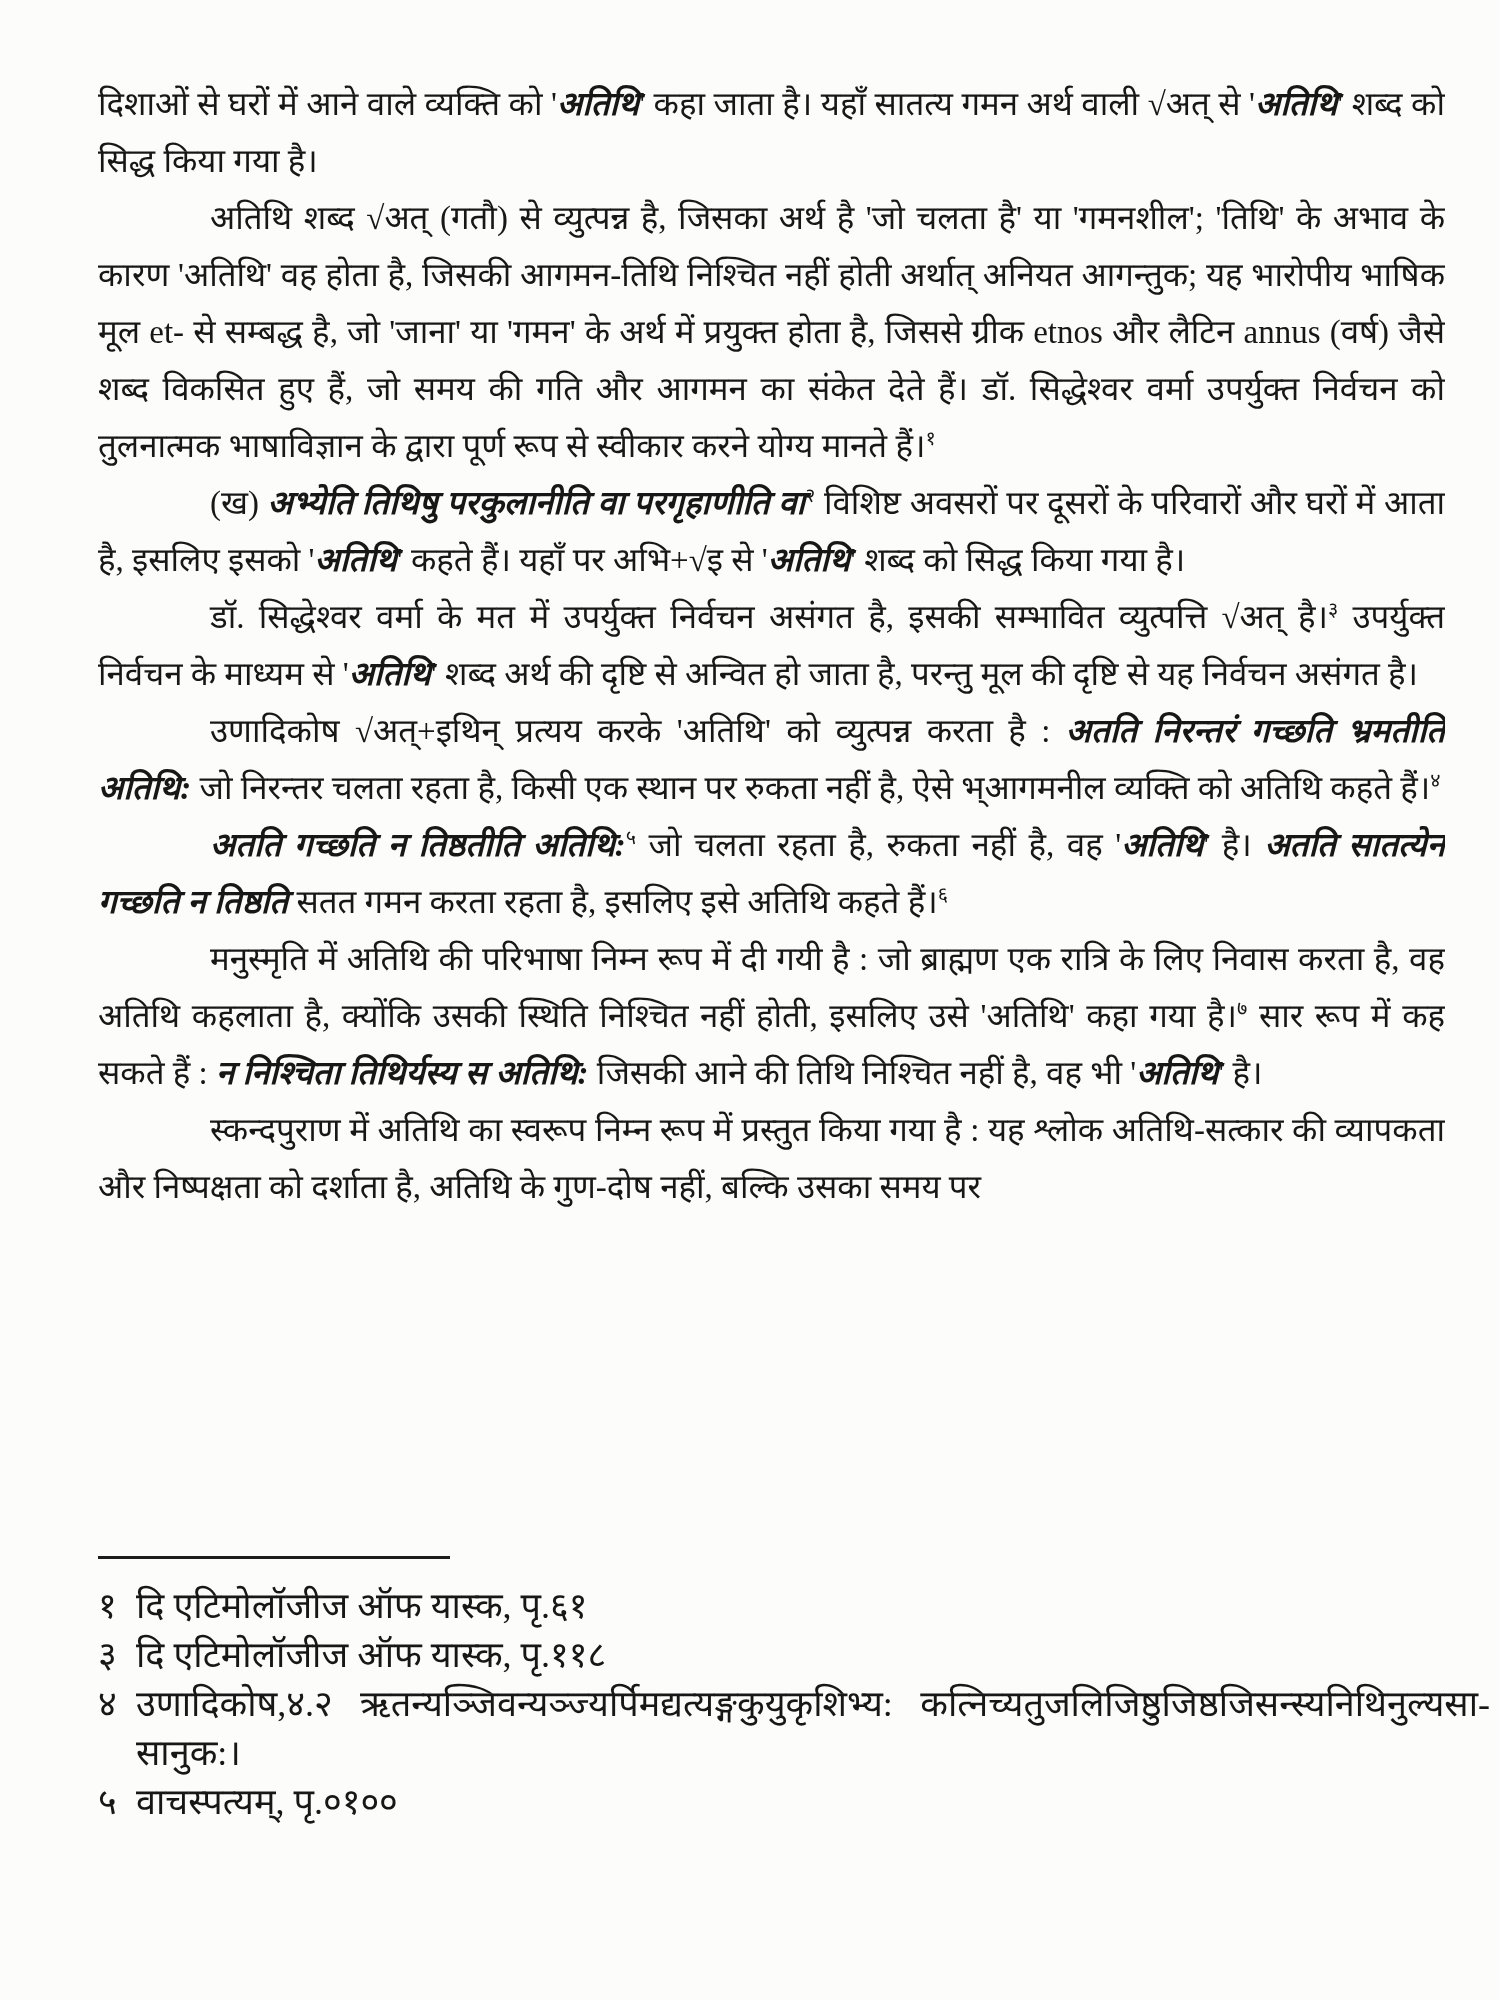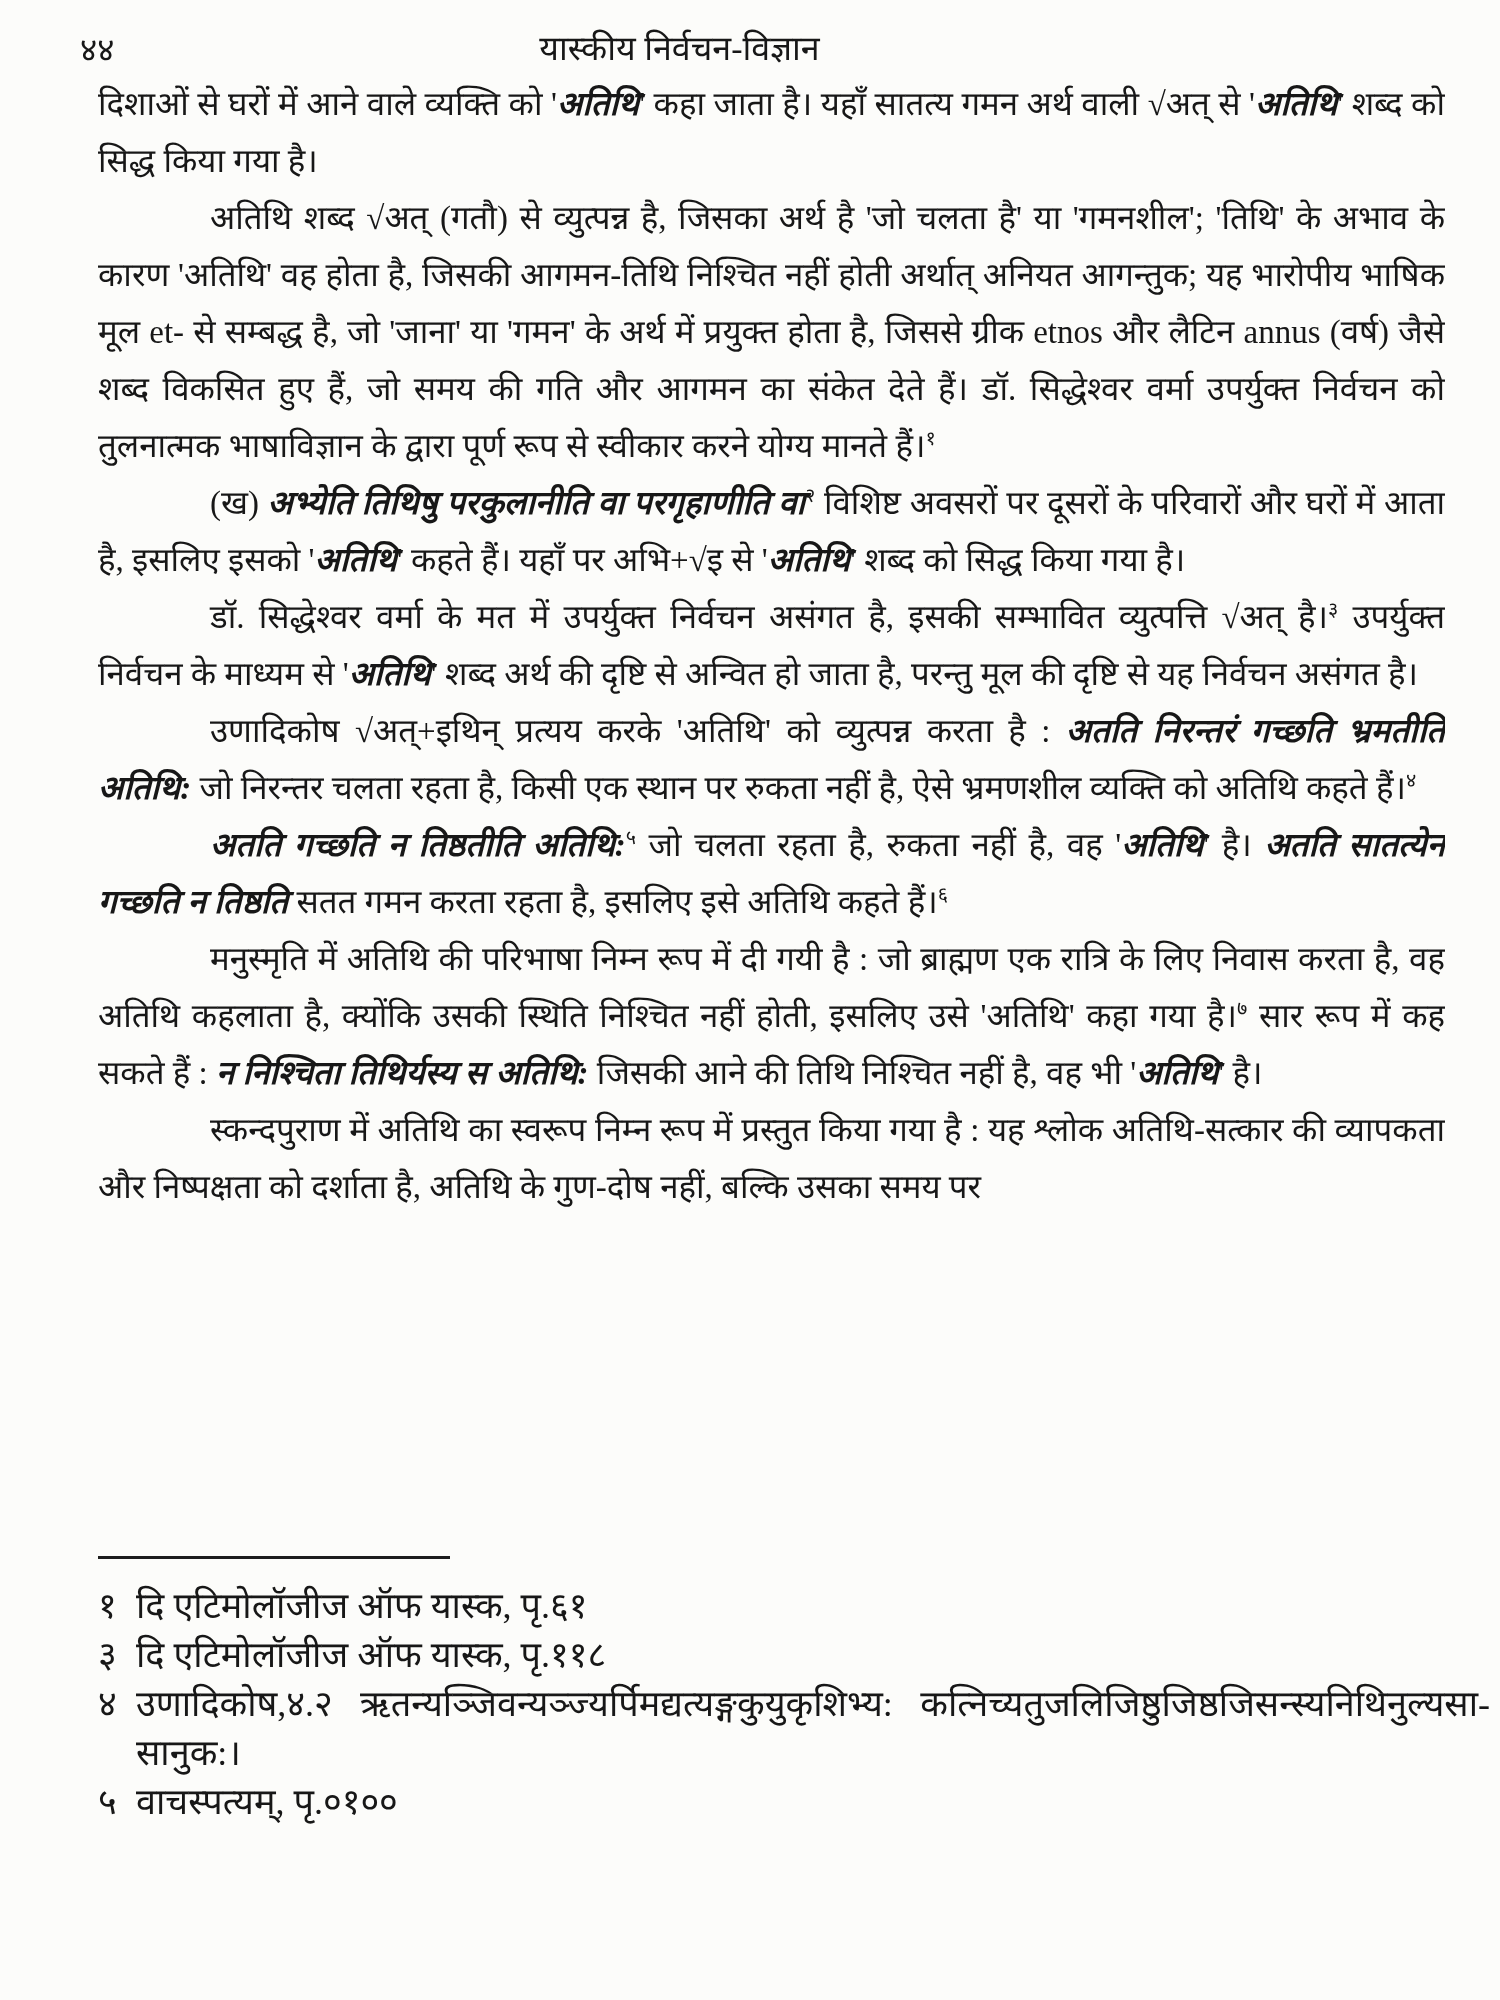--- a/index.html
+++ b/index.html
@@ -41,31 +41,27 @@
     position:absolute;left:98px;top:1582px;width:1392px;
     font-size:36px;line-height:49px;
   }
   .fn{margin:0;padding-left:38px;text-indent:0;text-align:justify;}
   .fn-num{display:inline-block;width:38px;margin-left:-38px;text-indent:0;}
 </style>
 </head>
 <body>
 
 <div class="page">
-  <div class="header">
-    <span class="pagenum">४४</span>
-    <span class="title">यास्कीय निर्वचन-विज्ञान</span>
-  </div>
 
   <div class="body-text">
       <p class="para"><span>दिशाओं से घरों में आने वाले व्यक्ति को '</span><span class="bold">अतिथि</span><span>' कहा जाता है। यहाँ सातत्य गमन अर्थ वाली √अत् से '</span><span class="bold">अतिथि</span><span>' शब्द को सिद्ध किया गया है।</span></p>
       <p class="para indent"><span>अतिथि शब्द √अत् (गतौ) से व्युत्पन्न है, जिसका अर्थ है 'जो चलता है' या 'गमनशील'; 'तिथि' के अभाव के कारण 'अतिथि' वह होता है, जिसकी आगमन-तिथि निश्चित नहीं होती अर्थात् अनियत आगन्तुक; यह भारोपीय भाषिक मूल et- से सम्बद्ध है, जो 'जाना' या 'गमन' के अर्थ में प्रयुक्त होता है, जिससे ग्रीक etnos और लैटिन annus (वर्ष) जैसे शब्द विकसित हुए हैं, जो समय की गति और आगमन का संकेत देते हैं। डॉ. सिद्धेश्वर वर्मा उपर्युक्त निर्वचन को तुलनात्मक भाषाविज्ञान के द्वारा पूर्ण रूप से स्वीकार करने योग्य मानते हैं।</span><sup>१</sup></p>
       <p class="para indent"><span>(ख) </span><span class="bold">अभ्येति तिथिषु परकुलानीति वा परगृहाणीति वा</span><sup>२</sup><span> विशिष्ट अवसरों पर दूसरों के परिवारों और घरों में आता है, इसलिए इसको '</span><span class="bold">अतिथि</span><span>' कहते हैं। यहाँ पर अभि+√इ से '</span><span class="bold">अतिथि</span><span>' शब्द को सिद्ध किया गया है।</span></p>
       <p class="para indent"><span>डॉ. सिद्धेश्वर वर्मा के मत में उपर्युक्त निर्वचन असंगत है, इसकी सम्भावित व्युत्पत्ति √अत् है।</span><sup>३</sup><span> उपर्युक्त निर्वचन के माध्यम से '</span><span class="bold">अतिथि</span><span>' शब्द अर्थ की दृष्टि से अन्वित हो जाता है, परन्तु मूल की दृष्टि से यह निर्वचन असंगत है।</span></p>
-      <p class="para indent"><span>उणादिकोष √अत्+इथिन् प्रत्यय करके 'अतिथि' को व्युत्पन्न करता है : </span><span class="bold">अतति निरन्तरं गच्छति भ्रमतीति अतिथि:</span><span> जो निरन्तर चलता रहता है, किसी एक स्थान पर रुकता नहीं है, ऐसे भ्रमणशील व्यक्ति को अतिथि कहते हैं।</span><sup>४</sup></p>
+      <p class="para indent"><span>उणादिकोष √अत्+इथिन् प्रत्यय करके 'अतिथि' को व्युत्पन्न करता है : </span><span class="bold">अतति निरन्तरं गच्छति भ्रमतीति अतिथि:</span><span> जो निरन्तर चलता रहता है, किसी एक स्थान पर रुकता नहीं है, ऐसे भ्आगमनील व्यक्ति को अतिथि कहते हैं।</span><sup>४</sup></p>
       <p class="para indent"><span class="bold">अतति गच्छति न तिष्ठतीति अतिथि:</span><sup>५</sup><span> जो चलता रहता है, रुकता नहीं है, वह '</span><span class="bold">अतिथि</span><span>' है। </span><span class="bold">अतति सातत्येन गच्छति न तिष्ठति</span><span> सतत गमन करता रहता है, इसलिए इसे अतिथि कहते हैं।</span><sup>६</sup></p>
       <p class="para indent"><span>मनुस्मृति में अतिथि की परिभाषा निम्न रूप में दी गयी है : जो ब्राह्मण एक रात्रि के लिए निवास करता है, वह अतिथि कहलाता है, क्योंकि उसकी स्थिति निश्चित नहीं होती, इसलिए उसे 'अतिथि' कहा गया है।</span><sup>७</sup><span> सार रूप में कह सकते हैं : </span><span class="bold">न निश्चिता तिथिर्यस्य स अतिथि:</span><span> जिसकी आने की तिथि निश्चित नहीं है, वह भी '</span><span class="bold">अतिथि</span><span>' है।</span></p>
       <p class="para indent"><span>स्कन्दपुराण में अतिथि का स्वरूप निम्न रूप में प्रस्तुत किया गया है : यह श्लोक अतिथि-सत्कार की व्यापकता और निष्पक्षता को दर्शाता है, अतिथि के गुण-दोष नहीं, बल्कि उसका समय पर</span></p>
     </div>
 
   <div class="fnrule"></div>
 
   <div class="footnotes">
       <p class="fn"><span class="fn-num">१</span><span class="fn-text">दि एटिमोलॉजीज ऑफ यास्क, पृ.६१</span></p>
       <p class="fn"><span class="fn-num">३</span><span class="fn-text">दि एटिमोलॉजीज ऑफ यास्क, पृ.११८</span></p>

